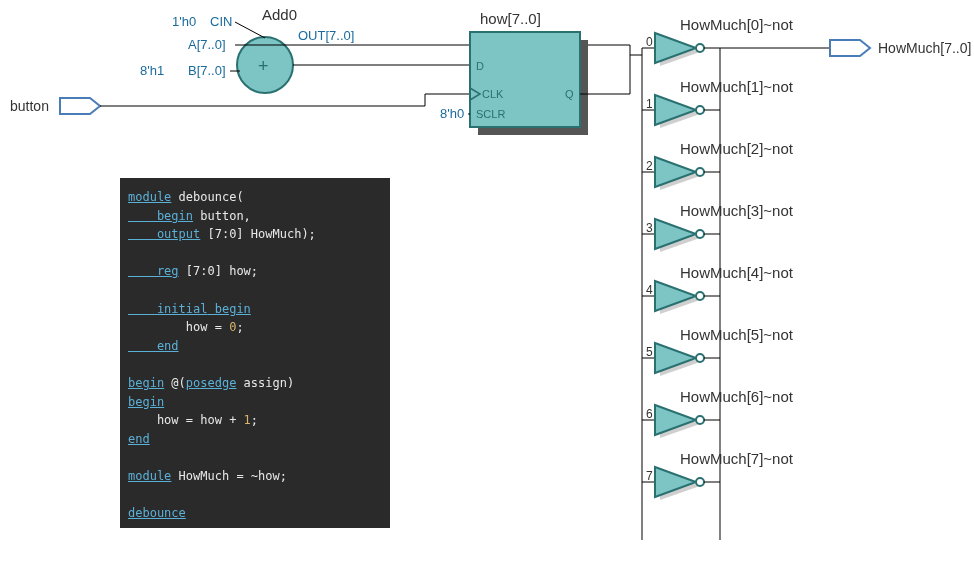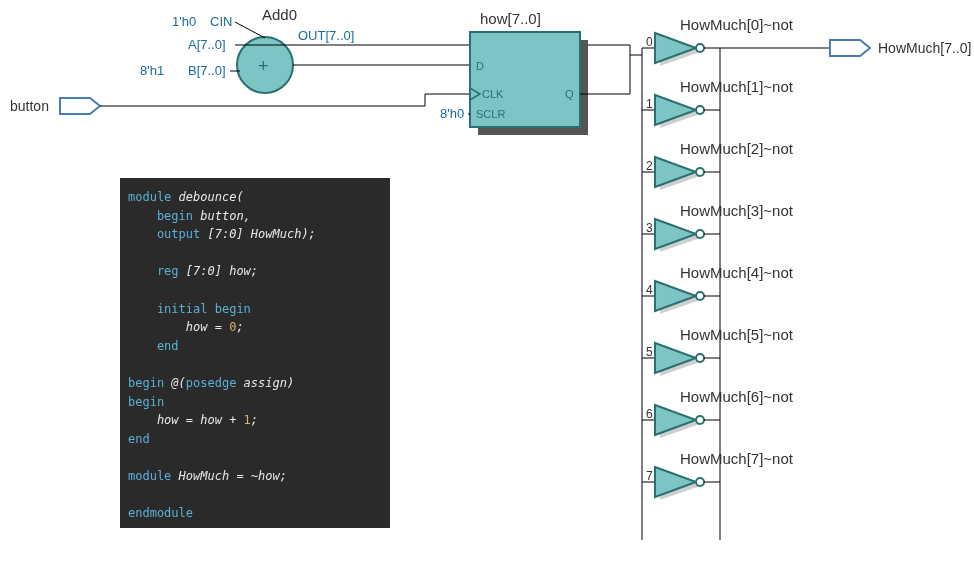--- a/index.html
+++ b/index.html
@@ -32,22 +32,22 @@
       width: 270px;
       height: 350px;
       background: #2a2a2a;
       color: #ccc;
       font-family: Consolas, monospace;
       font-size: 12px;
       padding: 10px 8px;
       line-height: 1.55;
       white-space: pre;
     }
-    .kw { color: #5bb0d8; }
-    .tn { color: #e8e8e8; font-style: italic; }
+    .kw { color: #5bb0d8; text-decoration: underline; }
+    .tn { color: #e8e8e8; }
     .num { color: #d8b56b; }
   </style>
 </head>
 <body>
 
 <svg width="974" height="563" style="position:absolute;left:0;top:0;">
 
   <g>
     <polygon class="port-shape" points="60,98 90,98 100,106 90,114 60,114"></polygon>
     <text class="port-label" x="10" y="111">button</text>
@@ -197,13 +197,13 @@
 <span class="tn">        how = </span><span class="num">0</span><span class="tn">;</span>
 <span class="kw">    end</span>
 <span> </span>
 <span class="kw">begin</span><span class="tn"> @(</span><span class="kw">posedge</span><span class="tn"> assign)</span>
 <span class="kw">begin</span>
 <span class="tn">    how = how + </span><span class="num">1</span><span class="tn">;</span>
 <span class="kw">end</span>
 <span> </span>
 <span class="kw">module</span><span class="tn"> HowMuch = ~how;</span>
 <span> </span>
-<span class="kw">endmodule</span></div>
+<span class="kw">debounce</span></div>
 
 </body></html>

